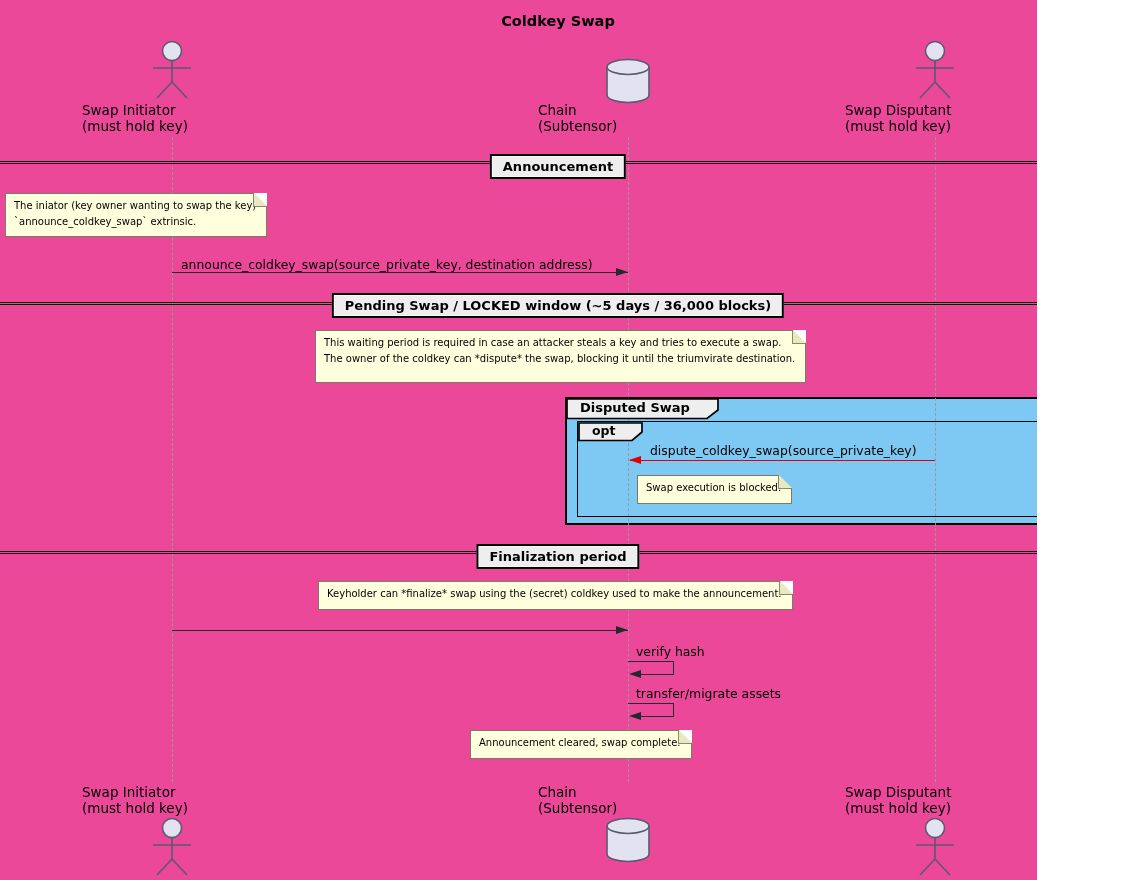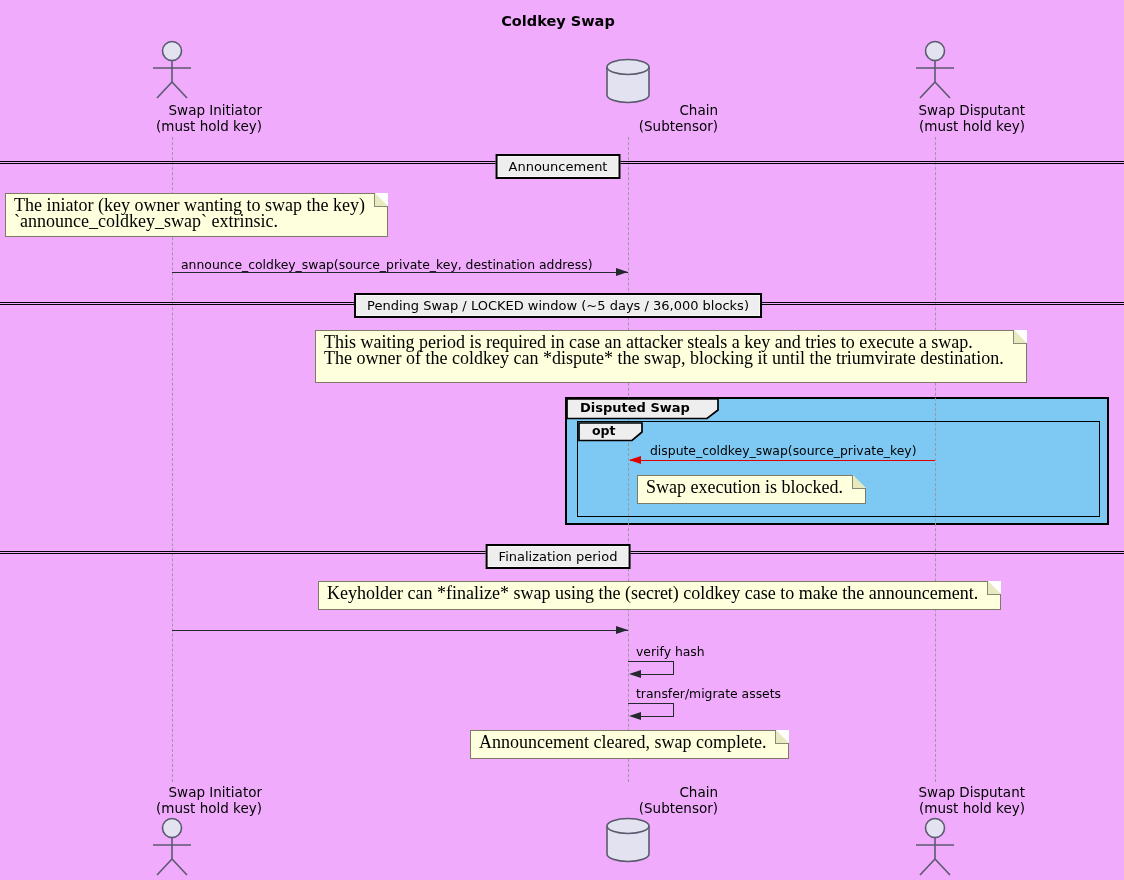--- a/index.html
+++ b/index.html
@@ -1,51 +1,51 @@
 <!DOCTYPE html>
 <html><head>
 <meta charset="utf-8">
 <style>
   * { margin:0; padding:0; box-sizing:border-box; }
   html,body { background:#ffffff; }
   .canvas {
-    position:relative; width:1124px; height:880px; background:#f0abfc;
+    position:relative; width:1037px; height:880px; background:#ec4899;
     font-family:"DejaVu Sans", sans-serif; overflow:hidden; color:#000;
   }
   .title {
     position:absolute; left:558px; top:13px; transform:translateX(-50%);
     font-size:14.5px; font-weight:bold; white-space:nowrap;
   }
   .lifeline {
     position:absolute; top:137px; height:645px; width:0;
     border-left:1px dashed #9a9a9a; z-index:2;
   }
   .participant-label {
     position:absolute; width:180px; transform:translateX(-50%);
-    text-align:right; font-size:13.5px; line-height:16px; z-index:3;
+    text-align:left; font-size:13.5px; line-height:16px; z-index:3;
   }
   .shape-svg { position:absolute; z-index:3; }
   .shape-svg line, .shape-svg circle, .shape-svg path, .shape-svg ellipse {
     stroke:#5a5a6e; stroke-width:1.6; fill:none;
   }
   .shape-svg .filled { fill:#E2E2F0; }
   
   .divider-lines {
     position:absolute; left:0; width:1124px; height:2.5px; z-index:4;
     border-top:1.8px solid #000; border-bottom:1.8px solid #000;
   }
   .divider-box {
     position:absolute; left:558px; transform:translateX(-50%); z-index:5;
     background:#EEEEEE; border:2px solid #000; box-shadow:inset 0 0 0 1px #f8f8f8;
-    font-size:13px; font-weight:normal; padding:3px 11px; white-space:nowrap;
+    font-size:13px; font-weight:bold; padding:3px 11px; white-space:nowrap;
   }
   
   .note {
     position:absolute; z-index:6; background:#FEFFDD; border:1px solid #7b7b68;
-    font-size:18px; line-height:15.5px; padding:4px 22px 7px 8px; white-space:nowrap;font-family:Liberation Serif, serif;
+    font-size:10px; line-height:15.5px; padding:4px 10px 7px 8px; white-space:nowrap;
   }
   .note::before {
     content:""; position:absolute; top:-1px; right:-1px;
     border-style:solid; border-width:0 13px 13px 0;
     border-color:#ffffff #ffffff #e9e9c0 #e9e9c0;
     box-shadow:-1px 1px 0 rgba(123,123,104,0.9);
   }
   .note.on-blue::before { border-color:#7EC9F3 #7EC9F3 #e9e9c0 #e9e9c0; }
   
   .msg-label { position:absolute; z-index:6; font-size:12.4px; white-space:nowrap; }
@@ -158,21 +158,21 @@
   <div class="arrow-left red" style="left:629px;top:456px"></div>
 
   <div class="note on-blue" style="left:637px;top:475px">
     <div>Swap execution is blocked.</div>
   </div>
 
   <div class="divider-lines" style="top:551px"></div>
   <div class="divider-box" style="top:544px">Finalization period</div>
 
   <div class="note" style="left:318px;top:581px">
-    <div>Keyholder can *finalize* swap using the (secret) coldkey case to make the announcement.</div>
+    <div>Keyholder can *finalize* swap using the (secret) coldkey used to make the announcement.</div>
   </div>
 
   <div class="msg-line" style="left:172px;top:630px;width:456px"></div>
   <div class="arrow-right" style="left:616px;top:626px"></div>
 
   <div class="msg-label" style="left:636px;top:644px">verify hash</div>
   <div class="msg-line" style="left:628px;top:661px;width:46px"></div>
   <div class="msg-vline" style="left:672.5px;top:661px;height:14px"></div>
   <div class="msg-line" style="left:638px;top:674px;width:36px"></div>
   <div class="arrow-left" style="left:629px;top:670px"></div>

